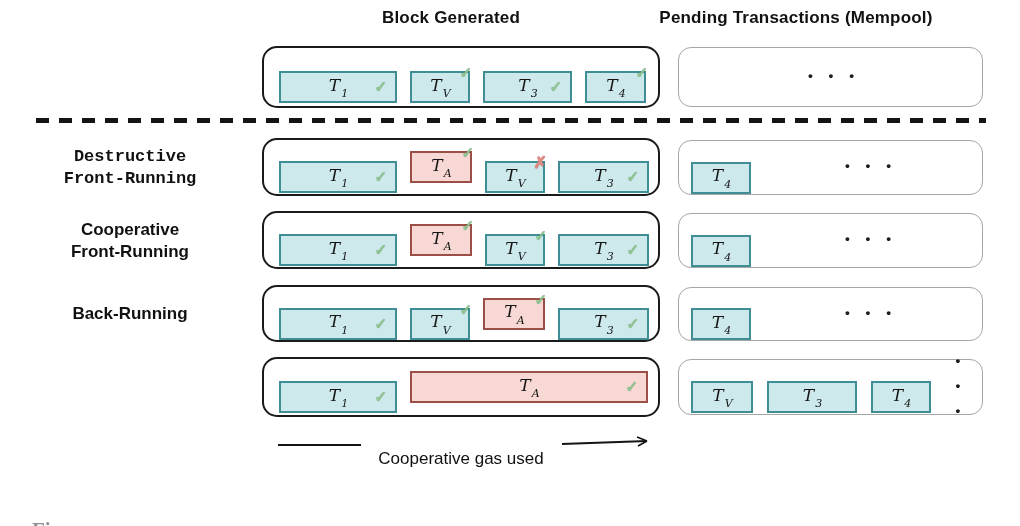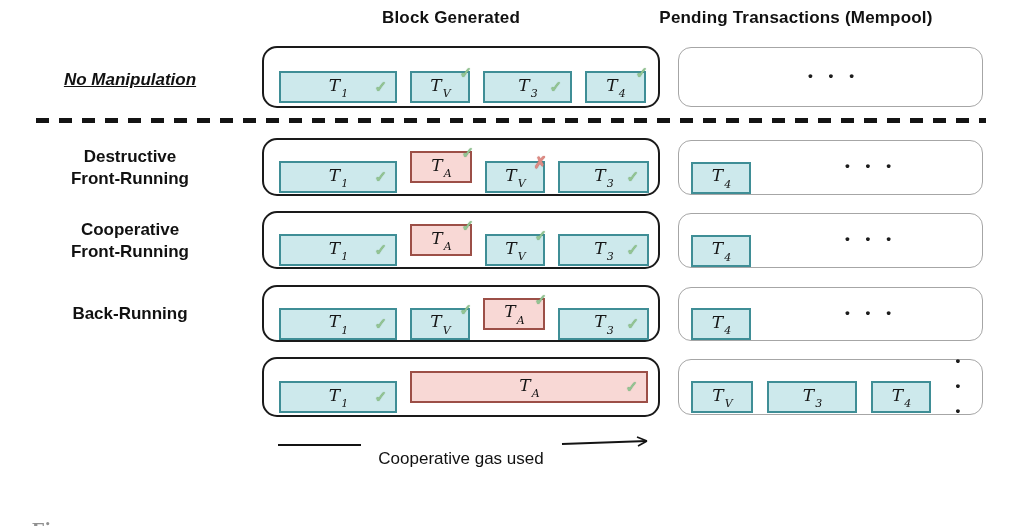--- a/index.html
+++ b/index.html
@@ -63,21 +63,20 @@
               color:#555; opacity:.65; }
 </style>
 </head>
 <body>
 
 <div id="canvas">
 
   <div class="hdr" style="left:648px;width:296px;">Pending Transactions (Mempool)</div>
   <div class="hdr" style="left:252px;width:398px;">Block Generated</div>
 
-  <div class="rowlabel emph" style="top:69px;"><span>No Manipulation</span></div>
   <div class="block-c" style="top:46px;height:62px;">
     <div class="tx teal w118">
       <span class="tlabel"><i>T</i><sub>1</sub></span>
       <span class="mark inside check">✓</span>
     </div>
     <div class="tx teal w60">
       <span class="tlabel"><i>T</i><sub>V</sub></span>
       <span class="mark corner check">✓</span>
     </div>
     <div class="tx teal w89">
@@ -88,21 +87,21 @@
       <span class="tlabel"><i>T</i><sub>4</sub></span>
       <span class="mark corner check">✓</span>
     </div>
   </div>
   <div class="memp-c" style="top:47px;height:60px;">
     <div class="dots">· · ·</div>
   </div>
 
   <div class="dashes"></div>
 
-  <div class="rowlabel" style="top:146px;">
+  <div class="rowlabel" style="top:146px;font-family:Liberation Mono, monospace;">
     <span>Destructive</span><br>
     <span>Front-Running</span>
   </div>
   <div class="block-c" style="top:138px;height:58px;">
     <div class="tx teal w118">
       <span class="tlabel"><i>T</i><sub>1</sub></span>
       <span class="mark inside check">✓</span>
     </div>
     <div class="tx pink w62">
       <span class="tlabel"><i>T</i><sub>A</sub></span>

